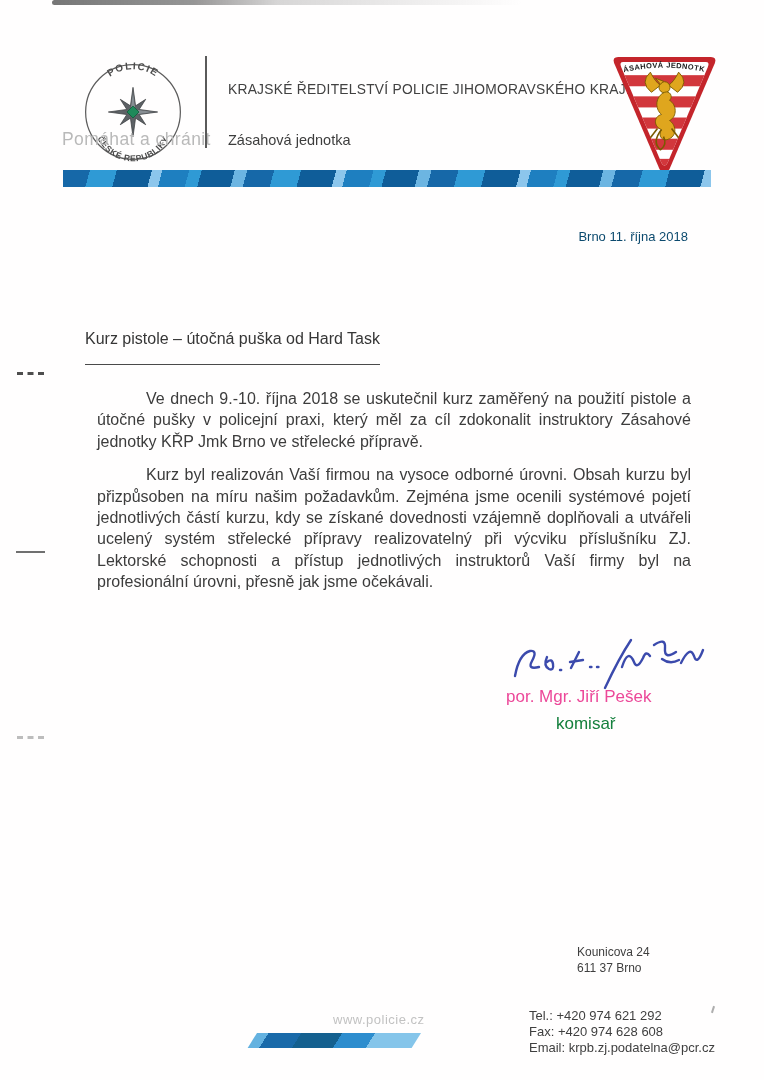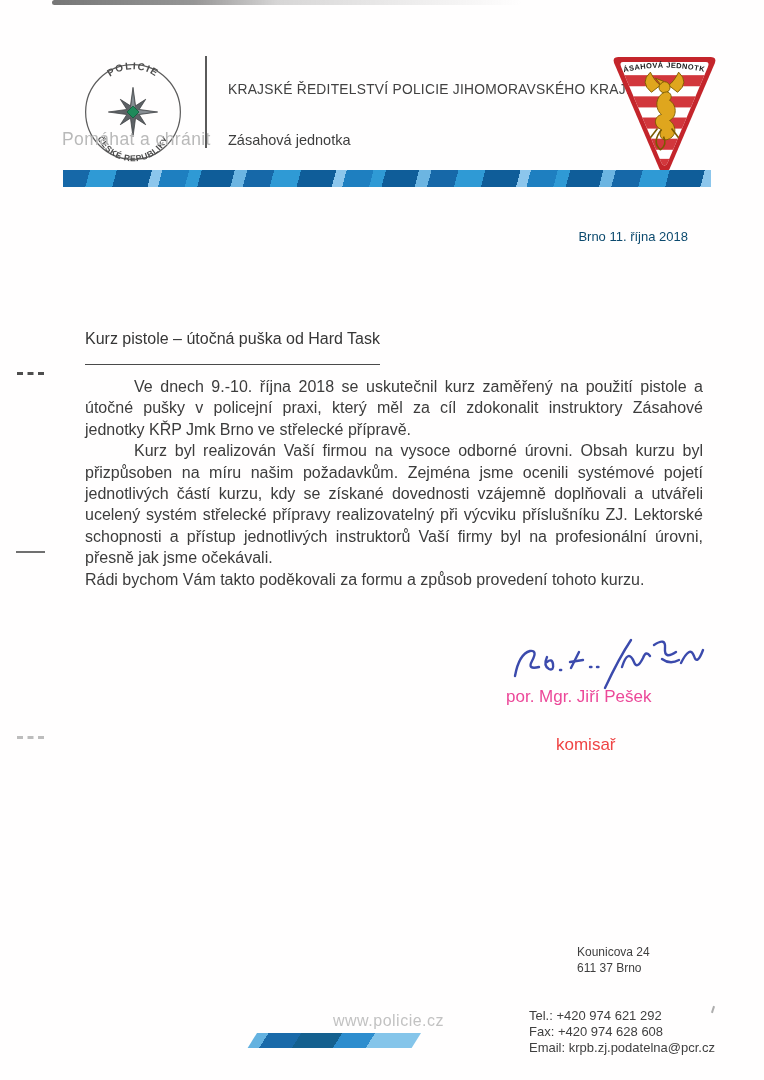--- a/index.html
+++ b/index.html
@@ -38,37 +38,37 @@
       #6cb5e2 166px,#6cb5e2 178px);
   }
 
   .date-line{right:76px;top:229px;font-size:13px;color:#0c4a6e;}
 
   .subject{left:85px;top:330px;font-size:16px;color:#363636;}
   .subject span{display:inline-block;border-bottom:1.5px solid #4a4a4a;padding-bottom:16px;}
 
   .body-text{left:85px;top:376px;width:618px;font-size:16px;line-height:21.4px;
     text-align:justify;color:#3c3c3c;}
-  .body-text p{margin:0;}
+  .body-text p{margin:12px;}
   .body-text p.ind{text-indent:49px;}
 
   
   .sig-svg{left:503px;top:636px;}
   .sig-name{left:506px;top:687px;font-size:17px;color:#ec4899;}
-  .sig-title{left:556px;top:735px;font-size:17px;color:#ef4444;}
+  .sig-title{left:556px;top:714px;font-size:17px;color:#15803d;}
 
   
   .mark-dash-1{left:17px;top:372px;width:27px;height:0;border-top:3px dashed #4e4e4e;}
   .mark-solid{left:16px;top:551px;width:29px;height:0;border-top:2.5px solid #707070;}
   .mark-dash-2{left:17px;top:736px;width:27px;height:0;border-top:3px dashed #bdbdbd;}
 
   
   .addr{left:529px;top:945px;font-size:12px;line-height:15.8px;color:#3f3f3f;margin-left:48px;}
   .contact{left:529px;top:1008px;font-size:13px;line-height:15.8px;color:#3f3f3f;}
-  .website{left:333px;top:1012px;font-size:16px;color:#c2c2c2;letter-spacing:.5px;}
+  .website{left:333px;top:1012px;font-size:13px;color:#c2c2c2;letter-spacing:.5px;}
   .stripe-bottom{
     left:257px;top:1033px;width:164px;height:15px;
     transform:skewX(-32deg);transform-origin:top left;
     background:linear-gradient(90deg,
       #64b2e0 0%,#64b2e0 7%,
       #1a6aa9 7%,#1a6aa9 27%,
       #14608f 27%,#14608f 52%,
       #2d8dce 52%,#2d8dce 72%,
       #85c5ea 72%,#85c5ea 100%);
   }
@@ -142,21 +142,20 @@
 
   <div class="abs date-line">Brno 11. října 2018</div>
 
   <div class="abs subject">
     <span>Kurz pistole – útočná puška od Hard Task</span>
   </div>
 
   <div class="abs body-text">
     <p class="ind">Ve dnech 9.-10. října 2018 se uskutečnil kurz zaměřený na použití pistole a útočné pušky v policejní praxi, který měl za cíl zdokonalit instruktory Zásahové jednotky KŘP Jmk Brno ve střelecké přípravě.</p>
     <p class="ind">Kurz byl realizován Vaší firmou na vysoce odborné úrovni. Obsah kurzu byl přizpůsoben na míru našim požadavkům. Zejména jsme ocenili systémové pojetí jednotlivých částí kurzu, kdy se získané dovednosti vzájemně doplňovali a utvářeli ucelený systém střelecké přípravy realizovatelný při výcviku příslušníku ZJ. Lektorské schopnosti a přístup jednotlivých instruktorů Vaší firmy byl na profesionální úrovni, přesně jak jsme očekávali.</p>
-    <p>Rádi bychom Vám takto poděkovali za formu a způsob provedení tohoto kurzu.</p>
   </div>
 
   <svg class="abs sig-svg" width="205" height="58" viewBox="0 0 205 58">
     <g fill="none" stroke="#2b3ba6" stroke-width="2.4" stroke-linecap="round" opacity="0.92">
       <path d="M12,40 Q16,18 27,15 Q35,14 29,25 Q24,34 36,31"></path>
       <path d="M44,21 Q40,30 46,33 Q51,35 50,28 Q49,22 44,26"></path>
       <path d="M57,34 l1.2,0"></path>
       <path d="M68,32 L76,16"></path>
       <path d="M67,26 L80,24"></path>
       <path d="M87,31 l1.4,0"></path>

